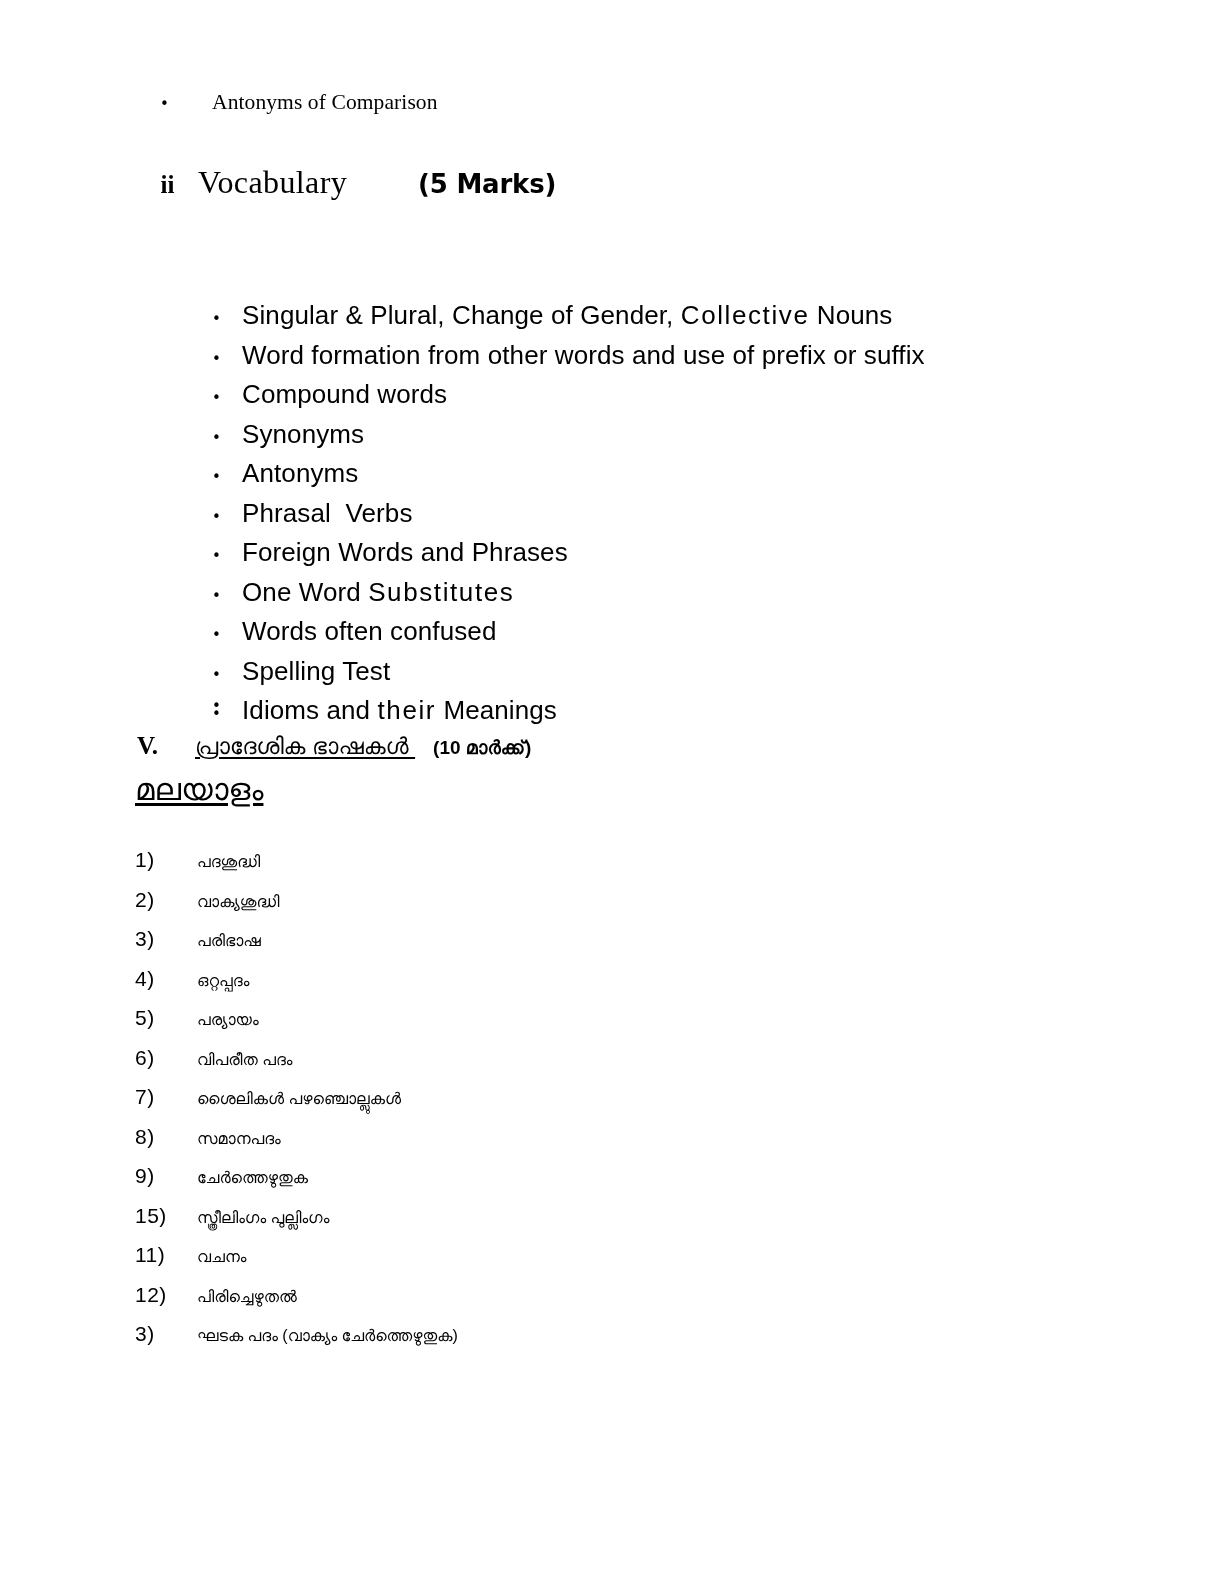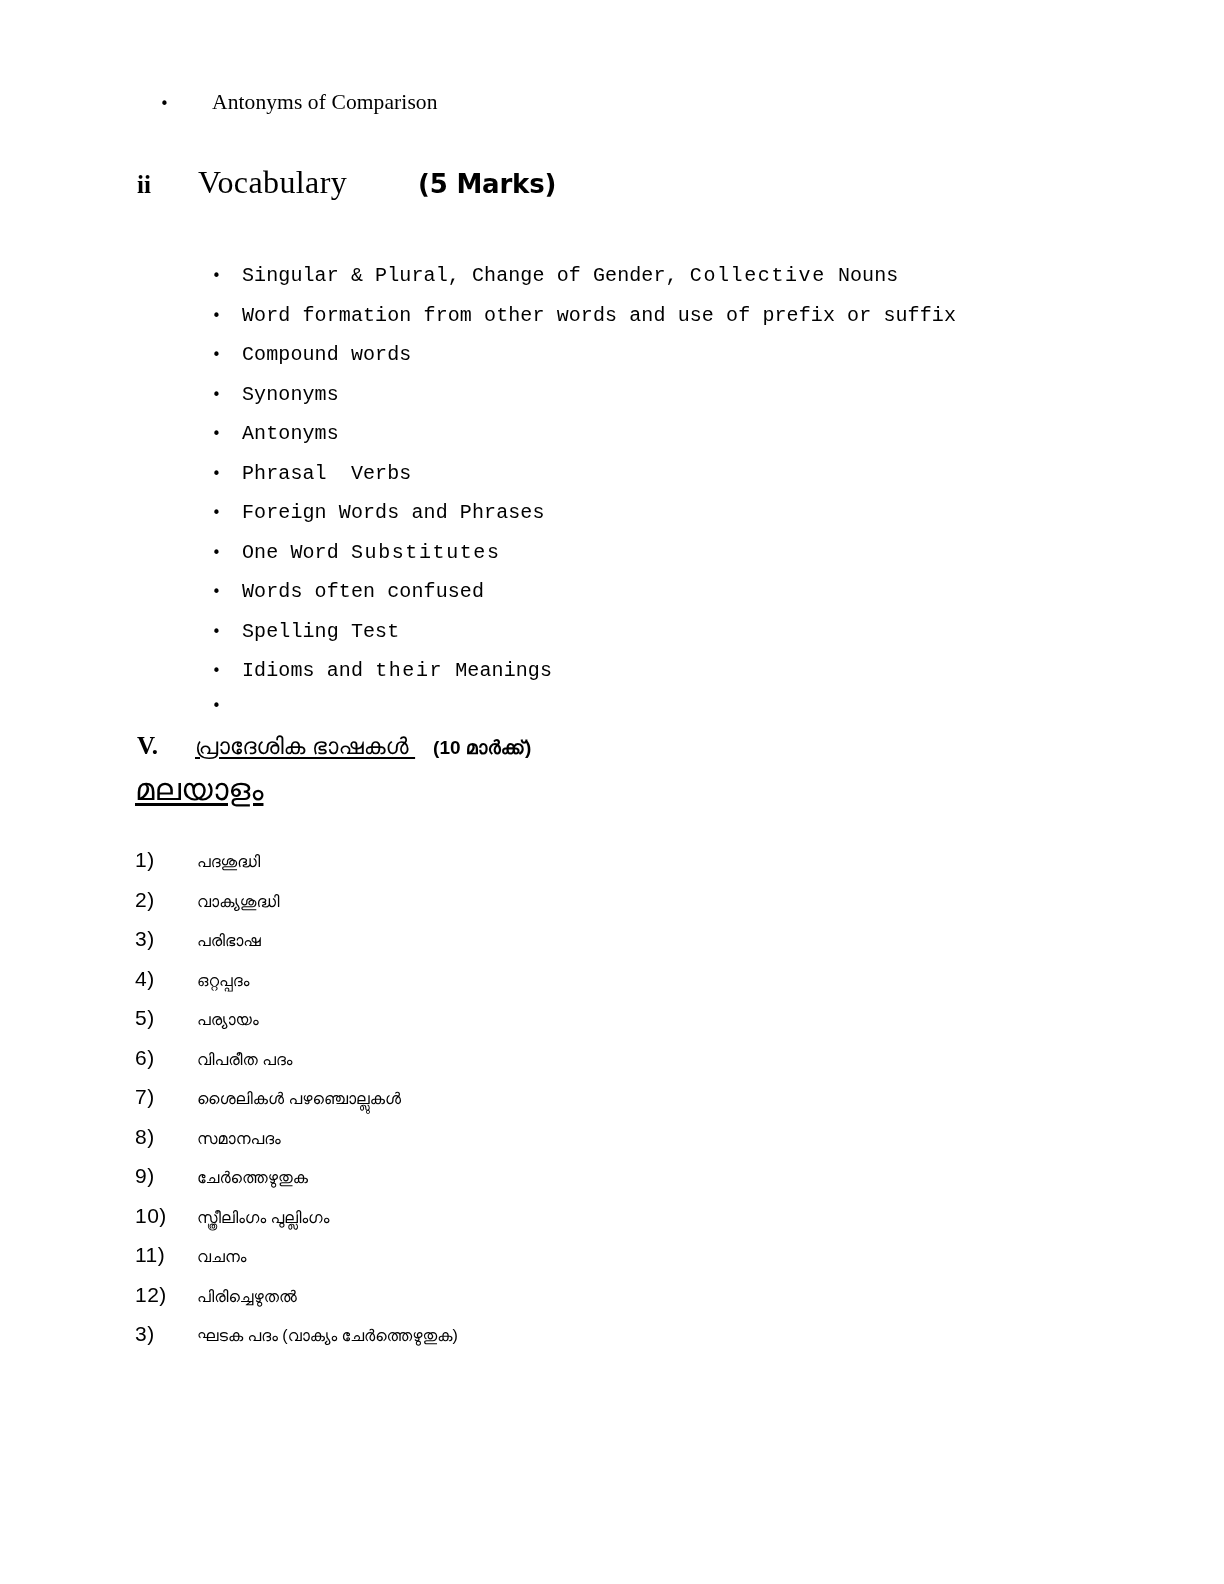--- a/index.html
+++ b/index.html
@@ -46,20 +46,21 @@
     top: 164px;
     display: flex;
     align-items: baseline;
   }
   .sh-numeral {
     font-family: "Liberation Serif", "DejaVu Serif", serif;
     font-weight: bold;
     font-size: 25px;
     width: 61px;
     display: inline-block;
+    text-align: center;
   }
   .sh-title {
     font-family: "Liberation Serif", "DejaVu Serif", serif;
     font-weight: normal;
     font-size: 32px;
     letter-spacing: 0.4px;
     width: 220px;
     display: inline-block;
   }
   .sh-marks {
@@ -79,24 +80,25 @@
   .vocab-item {
     display: flex;
     align-items: baseline;
     height: 39.5px;
   }
   .vocab-item .bullet-glyph {
     width: 30px;
     font-size: 15px;
   }
   .vocab-text {
-    font-family: Liberation Mono, monospace;
-    font-size: 20px;
+    font-family: Liberation Sans, sans-serif;
+    font-size: 26px;
     white-space: pre;
     letter-spacing: 0.1px;
+    margin-top: 36px;
   }
   
   .track { letter-spacing: 1.6px; }
 
   
   .mal-section {
     position: absolute;
     left: 137px;
     top: 732px;
     display: flex;
@@ -263,21 +265,21 @@
       </div>
       <div class="mal-item">
         <span class="mal-num">8)</span>
         <span class="mal-txt">സമാനപദം</span>
       </div>
       <div class="mal-item">
         <span class="mal-num">9)</span>
         <span class="mal-txt">ചേർത്തെഴുതുക</span>
       </div>
       <div class="mal-item">
-        <span class="mal-num">10)</span>
+        <span class="mal-num">15)</span>
         <span class="mal-txt">സ്ത്രീലിംഗം പുല്ലിംഗം</span>
       </div>
       <div class="mal-item">
         <span class="mal-num">11)</span>
         <span class="mal-txt">വചനം</span>
       </div>
       <div class="mal-item">
         <span class="mal-num">12)</span>
         <span class="mal-txt">പിരിച്ചെഴുതൽ</span>
       </div>

